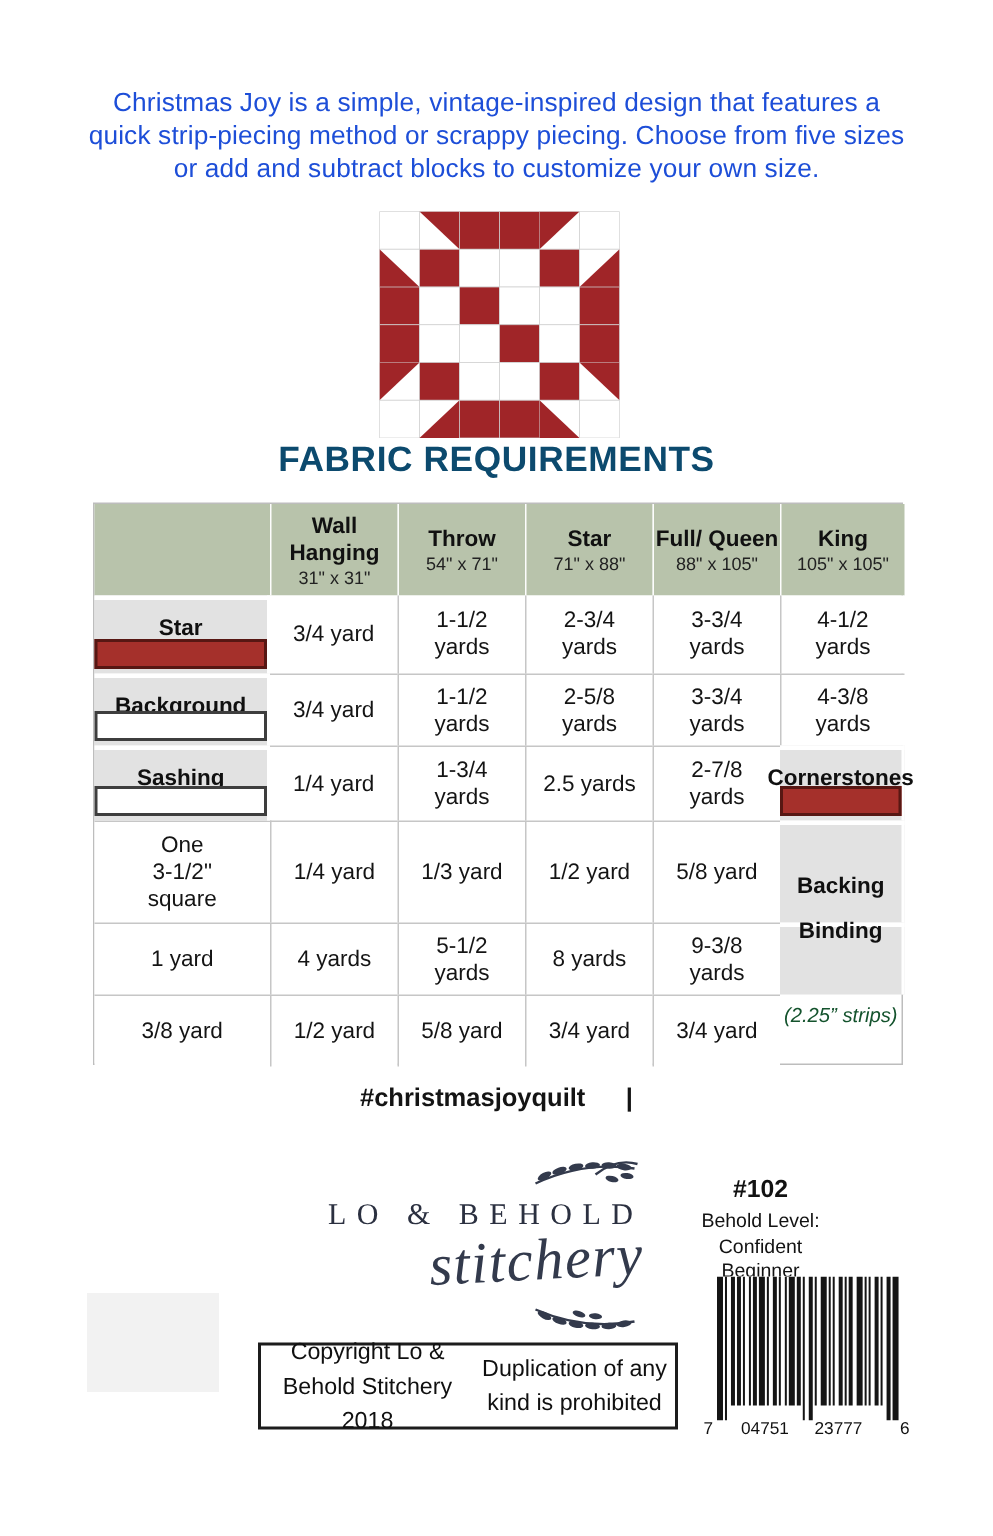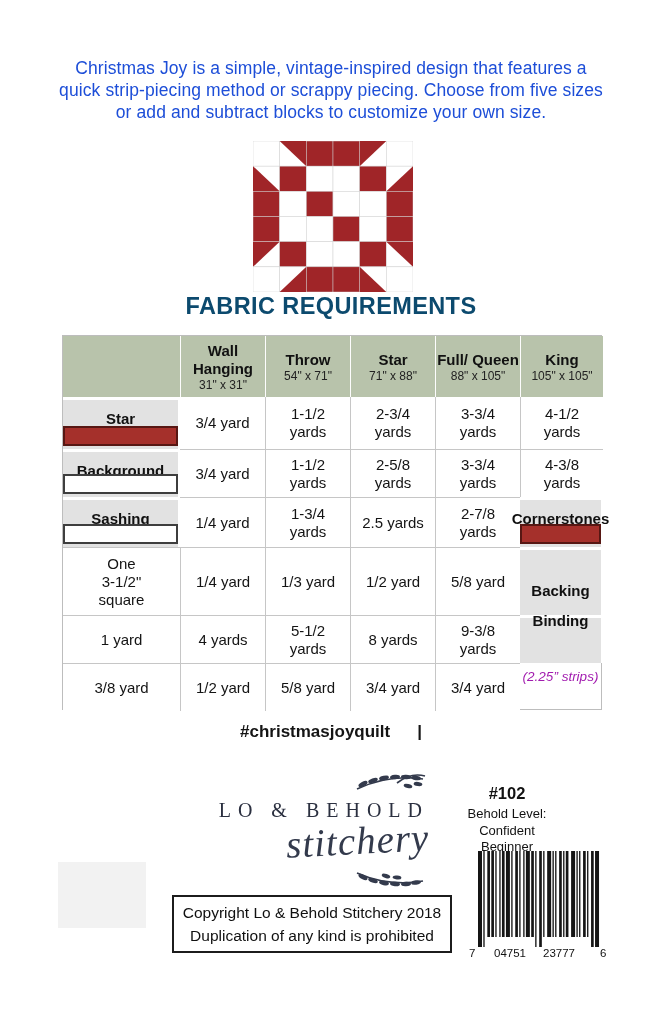--- a/index.html
+++ b/index.html
@@ -49,21 +49,21 @@
   .hcell .hsize{font-size:12px;color:#222;margin-top:2px;}
   .lcell{
     position:relative;background:var(--label-gray);
     border-top:3px solid #fff;border-right:2px solid #fff;
     text-align:center;
     display:flex;flex-direction:column;align-items:center;
     padding-top:10px;
   }
   .lcell.center{justify-content:center;padding-top:16px;}
   .lcell .rlabel{font-weight:bold;font-size:15px;color:#101010;line-height:17px;}
-  .lcell .rsub{font-size:13.5px;font-style:italic;color:#a21caf;line-height:16px;margin-top:40px;}
+  .lcell .rsub{font-size:13.5px;font-style:italic;color:#14532d;line-height:16px;margin-top:40px;}
   .swatch{
     position:absolute;left:0;right:0;bottom:3px;height:20px;
   }
   .swatch.red{background:var(--swatch-red);border:2px solid #571713;}
   .swatch.white{background:#fff;border:2px solid #3e3e3e;}
   .vcell{
     background:#fff;display:flex;align-items:center;justify-content:center;
     text-align:center;font-size:15px;color:#141414;line-height:18px;
     border-left:1px solid var(--grid-line);border-top:1px solid var(--grid-line);
     white-space:pre-line;
@@ -100,21 +100,21 @@
   
   .barcode{position:absolute;top:851px;left:468px;width:140px;height:114px;background:#fff;}
   .barcode svg{display:block;}
   .bc-digits{position:absolute;top:95px;left:0;width:140px;height:16px;
     font-size:11.5px;color:#111;}
   .bc-digits span{position:absolute;}
   
   .copyright-box{
     position:absolute;top:895px;left:172px;width:280px;height:58px;
     border:2px solid #1c1c1c;background:#fff;
-    display:flex;flex-direction:column;align-items:center;justify-content:center;
+    display:flex;flex-direction:row;align-items:center;justify-content:center;
     font-size:15.5px;line-height:23px;color:#101010;text-align:center;
   }
   .scan-artifact{
     position:absolute;top:862px;left:58px;width:88px;height:66px;background:#f2f2f2;
   }
 </style>
 </head>
 <body>
 
 <div class="page">

